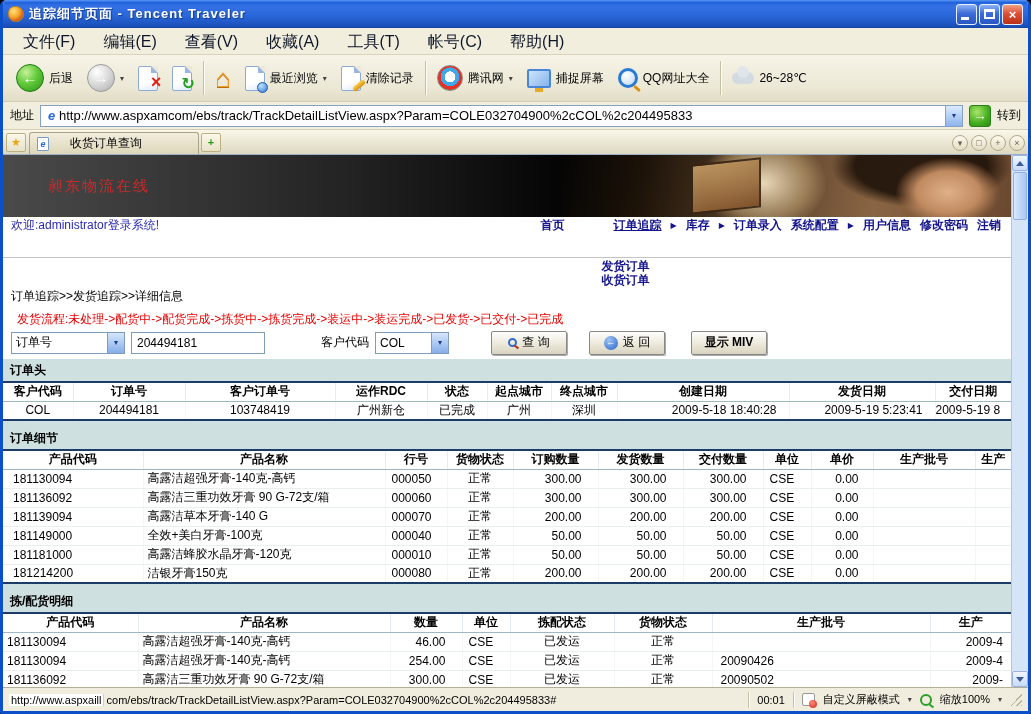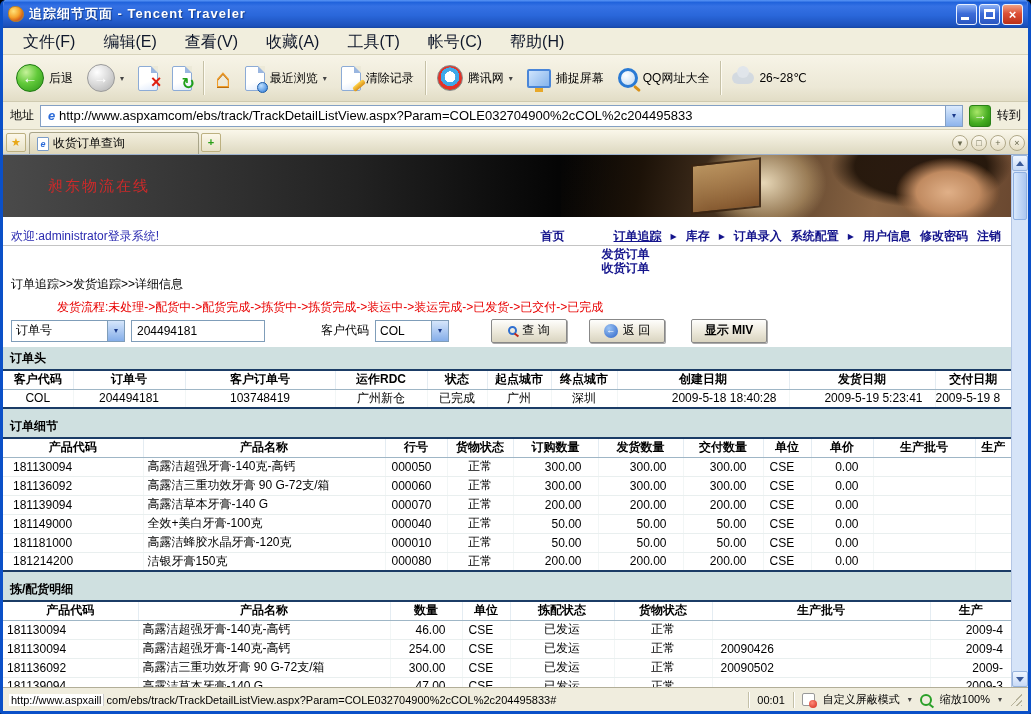--- a/index.html
+++ b/index.html
@@ -72,21 +72,21 @@
   .go-btn::before { content:"→"; }
 
   
   .tabbar { height:25px; flex:0 0 25px; display:flex; align-items:flex-end; background:linear-gradient(#faf7ea,#ddd8c0); padding:0 3px; border-bottom:1px solid #9cb0cc; }
   .sq-btn { width:20px; height:19px; margin-bottom:2px; border:1px solid #bcb080; border-radius:2px; background:linear-gradient(#fcf8ea,#e8e2c8);
     text-align:center; line-height:17px; font-size:11px; margin-right:3px; }
   .sq-btn.star { color:#e8a818; }
   .sq-btn.star::before { content:"★"; }
   .sq-btn.plus { color:#2aa018; font-weight:bold; }
   .sq-btn.plus::before { content:"+"; }
-  .tab { width:170px; height:22px; display:flex; align-items:center; gap:4px; padding:0 7px; font-size:12px;
+  .tab { width:170px; height:22px; display:flex; align-items:center; gap:21px; padding:0 7px; font-size:12px;
     border:1px solid #a8a488; border-bottom:none; border-radius:3px 3px 0 0; background:linear-gradient(#f2eedd,#ddd6ba); margin-right:2px; }
   .tab.active { background:#fff; border-color:#8aa4c6; }
   .page-icon { width:12px; height:14px; background:#fff; border:1px solid #7a9cc8; border-radius:1px; position:relative; flex:0 0 12px; }
   .page-icon::before { content:"e"; position:absolute; inset:0; color:#2a6ad8; font-size:9px; font-weight:bold; font-style:italic; text-align:center; line-height:13px; }
   .tab-close { margin-left:auto; color:#2858b0; font-weight:bold; font-size:12px; }
   .tab-close::before { content:"×"; }
   .tab-right { margin-left:auto; display:flex; gap:3px; align-items:center; margin-bottom:3px; }
   .rc { width:16px; height:16px; border-radius:50%; border:1px solid #b0a888; background:linear-gradient(#fdfaf0,#e4ddc4);
     font-size:9px; line-height:14px; text-align:center; color:#6a6a50; }
 
@@ -96,31 +96,31 @@
   .banner-photo { position:absolute; right:0; top:0; width:450px; height:100%;
     background:
       radial-gradient(ellipse 70px 46px at 86% 60%, #e0b088 0%, #c08a60 45%, rgba(150,100,60,.25) 70%, transparent 75%),
       radial-gradient(ellipse 120px 55px at 80% 18%, #2a1a10 0%, rgba(30,18,8,.9) 55%, transparent 75%),
       radial-gradient(ellipse 90px 70px at 45% 45%, #e8d8b8 0%, rgba(200,170,120,.5) 50%, transparent 70%),
       linear-gradient(100deg, transparent 0%, #1c1208 18%, #59402a 45%, #8a6544 70%, #6a4830 100%);
   }
   .banner-screen { position:absolute; right:250px; top:6px; width:70px; height:50px; background:linear-gradient(160deg,#caa26a,#7a4a22); border:2px solid #3a2412; transform:skewY(-6deg); opacity:.9; }
   .brand { position:absolute; left:45px; top:22px; color:#cc2a2a; font-size:15px; letter-spacing:2px; }
 
-  .welcome-row { height:29px; display:flex; align-items:flex-end; padding:0 10px 0 8px; border-bottom:1px solid #c4c4c4; font-size:12px; }
+  .welcome-row { height:41px; display:flex; align-items:flex-start; padding:0 10px 0 8px; border-bottom:1px solid #c4c4c4; font-size:12px; }
   .welcome-text { color:#2a2ab0; }
   .main-nav { margin-left:auto; display:flex; align-items:center; gap:9px; color:#14148c; font-weight:bold; }
   .main-nav .nav-item.current { text-decoration:underline;margin-left:40px; }
   .nav-arrow { font-size:8px; color:#14148c; }
   .nav-arrow::before { content:"▶"; }
   .subnav { height:30px; position:relative; }
   .subnav-box { position:absolute; left:575px; top:1px; width:95px; text-align:center; font-size:12px; font-weight:bold; color:#14148c; }
   .subnav-box div { line-height:14px; }
   .breadcrumb { font-size:12px; color:#000; padding-left:8px; height:16px; line-height:16px; }
-  .flow-line { color:#e80000; font-size:12px; padding:7px 0 0 14px; height:22px;margin-left:40px; }
+  .flow-line { color:#e80000; font-size:12px; padding:7px 0 0 14px; height:22px; }
 
   .form-row { height:33px; display:flex; align-items:center; padding-left:8px; font-size:12px; }
   .xp-select { height:22px; background:#fff; border:1px solid #7f9db9; display:flex; align-items:center; }
   .xp-select .sel-text { flex:1; padding-left:4px; }
   .sel-btn { width:17px; height:20px; flex:0 0 17px; background:linear-gradient(#d6e6fb,#85aee9); border-left:1px solid #7f9db9;
     color:#1a3a8a; font-size:8px; line-height:19px; text-align:center; }
   .sel-btn::before { content:"▾"; }
   .sel-type { width:114px; }
   .sel-cust { width:74px; }
   .xp-input { width:134px; height:22px; border:1px solid #7f9db9; font-size:12px; padding-left:5px; margin-left:6px; }

